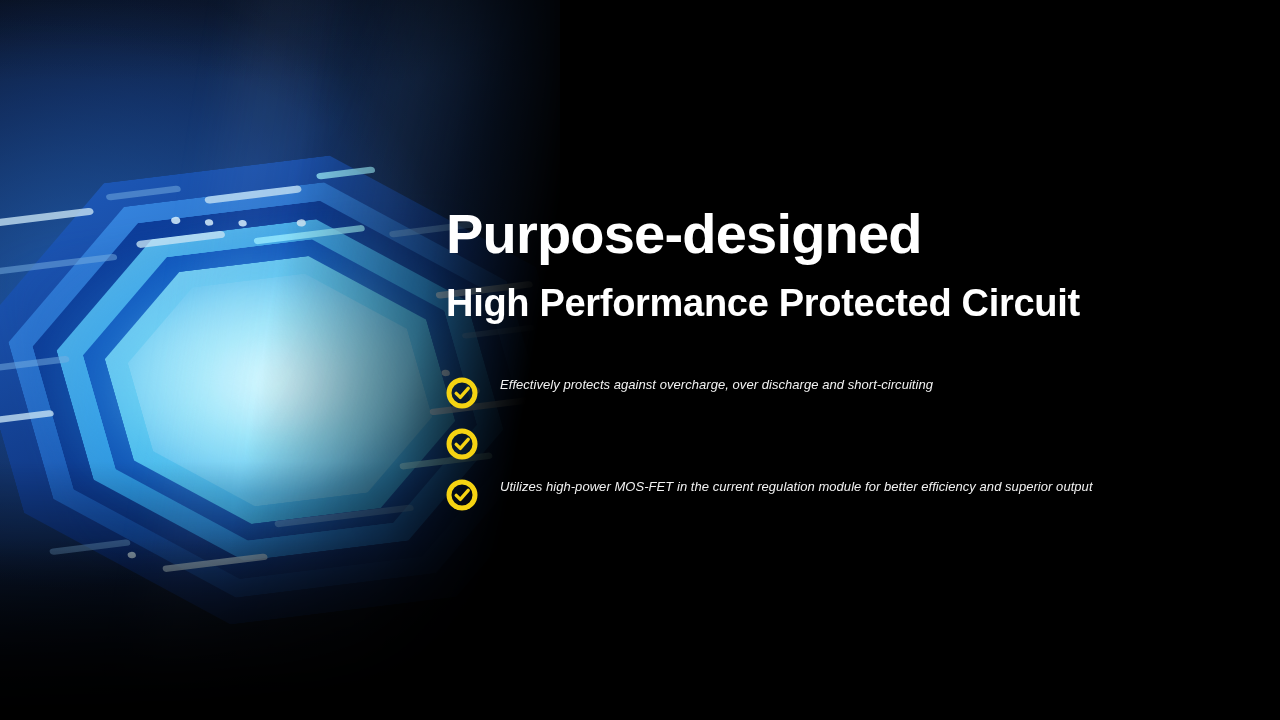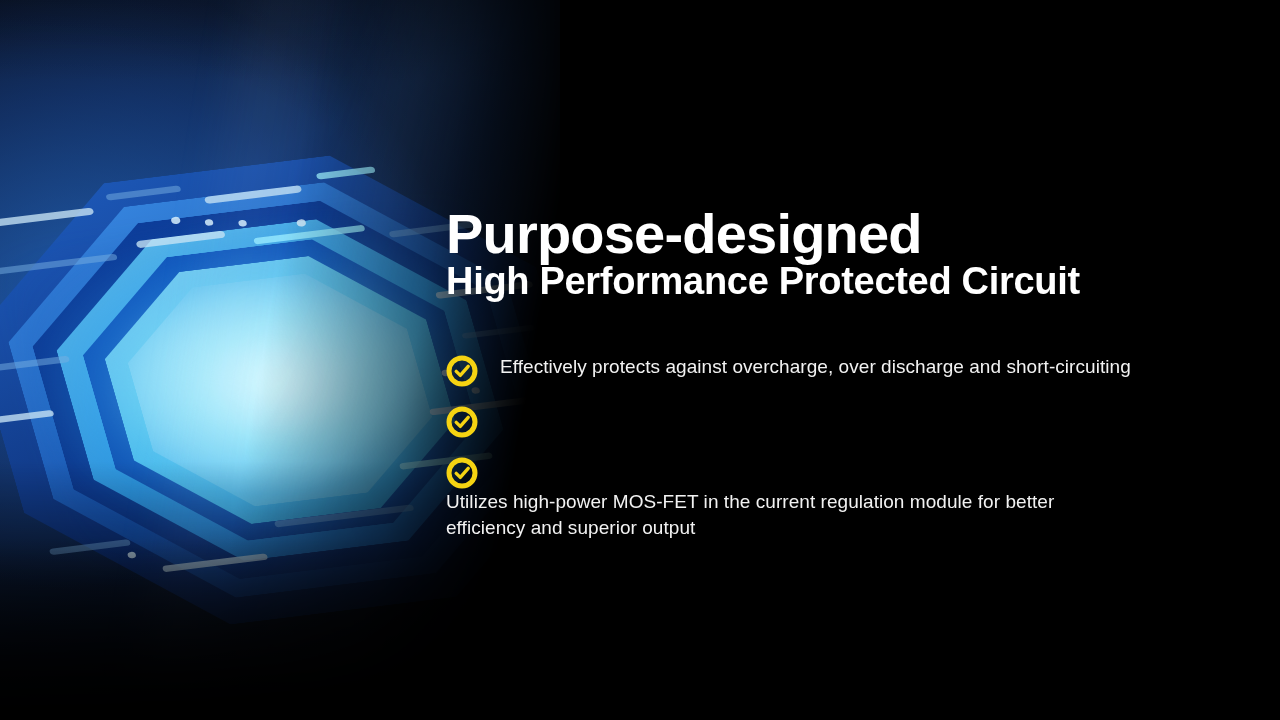--- a/index.html
+++ b/index.html
@@ -128,44 +128,46 @@
     letter-spacing:-0.8px;
     line-height:1.0;
     white-space:nowrap;
   }
   .subhead {
     color:#ffffff;
     font-size:38px;
     font-weight:700;
     letter-spacing:-0.3px;
     line-height:1.0;
+    margin-top:22px;
     white-space:nowrap;
   }
 
   .bullets { margin-top:54px; }
   .bullet {
     display:flex;
     align-items:flex-start;
     margin-bottom:18px;
   }
-  .bullet:last-child { margin-bottom:0;flex-direction:column; }
+  .bullet:last-child { margin-bottom:0; }
 
   .check-icon {
     flex:0 0 auto;
     width:32px; height:32px;
     margin-right:22px;
     margin-top:1px;
   }
   .bullet-text {
     color:#f2f2f2;
-    font-size:19px;
+    font-size:13px;
     font-weight:400;
     line-height:1.38;
     max-width:690px;
     letter-spacing:0.05px;
+    font-style:italic;
   }
 </style>
 </head>
 <body>
 
 <div class="slide">
 
   <div class="artwork">
 
     <div class="pcb">

